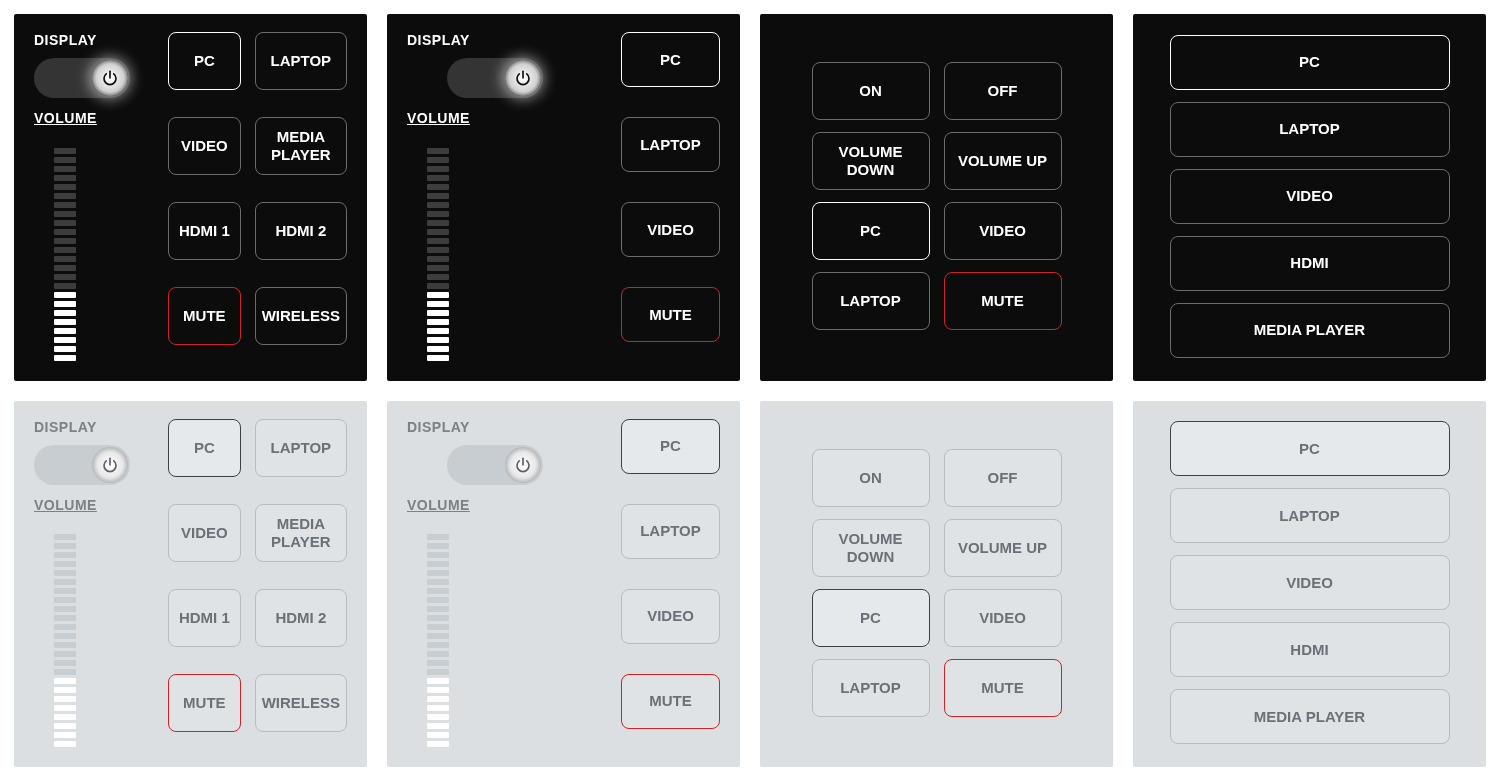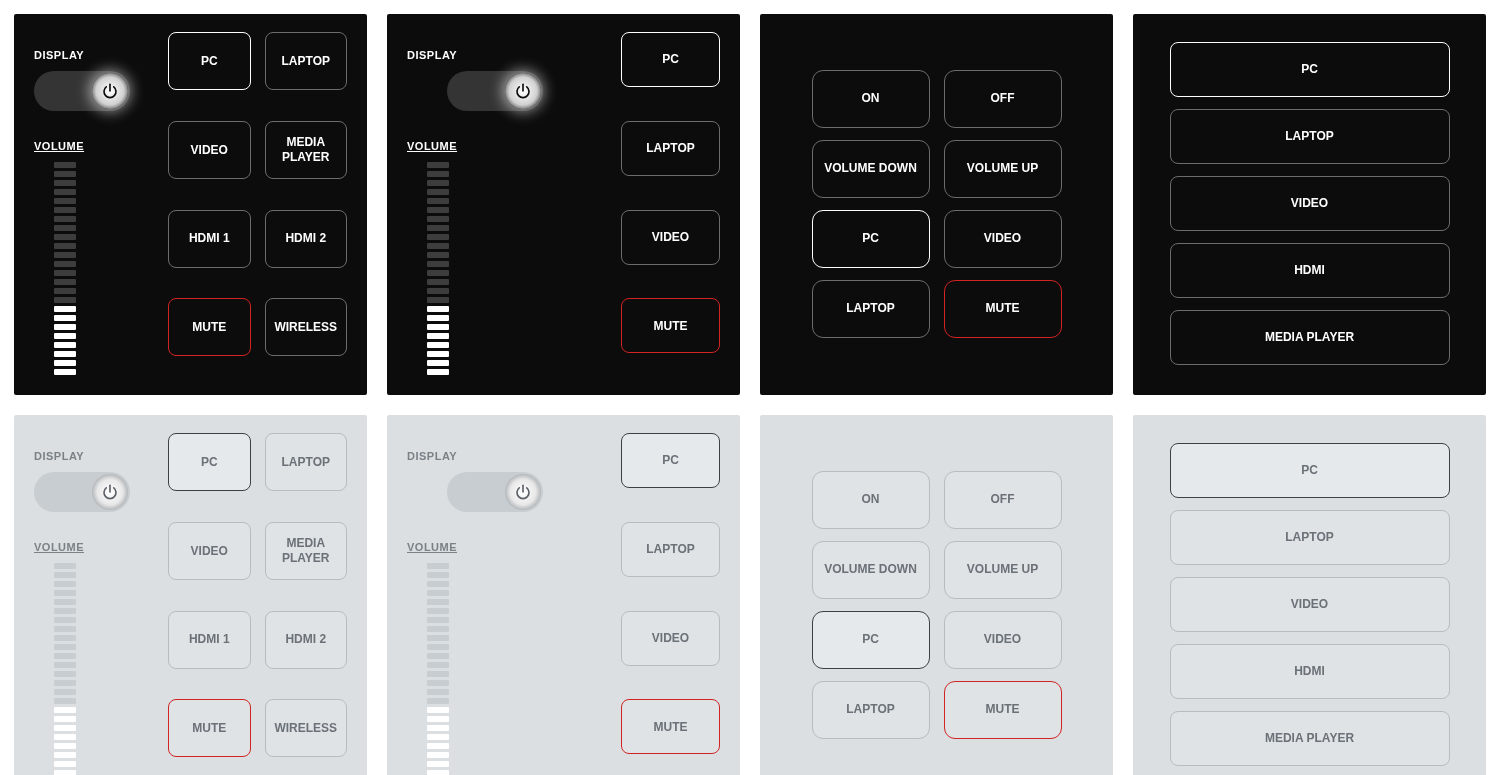--- a/index.html
+++ b/index.html
@@ -22,24 +22,23 @@
   .panel {
     position: relative;
     border-radius: 2px;
     padding: 18px 20px 20px 20px;
   }
   .dark { background: #0c0c0c; color: #fff; }
   .light { background: #dbdfe1; color: #6b7178; }
 
   
   .sect-label {
-    font-size: 11px;
+    font-size: 14px;
     font-weight: 700;
     letter-spacing: 0.5px;
-    margin-top: 17px;
   }
   .dark .sect-label { color: #fff; }
   .light .sect-label { color: #7a8187; }
 
   
   .typeA {
     display: grid;
     grid-template-columns: 120px 1fr;
     grid-template-rows: auto auto 1fr;
     column-gap: 14px;
@@ -72,29 +71,29 @@
   
   .btns { display:grid; gap: 12px 14px; }
   .cols2 { grid-template-columns: 1fr 1fr; }
   .cols1 { grid-template-columns: 1fr; }
 
   .btn {
     height: 58px;
     border-radius: 8px;
     display:flex; align-items:center; justify-content:center;
     text-align:center;
-    font-size: 12px;
+    font-size: 15px;
     font-weight: 700;
     line-height: 1.2;
     padding: 0 6px;
     cursor: pointer;
     user-select: none;
   }
   .typeD .btn, .typeB .btn { height: 55px; }
-  .typeC .btn { height: 58px; border-radius: 11px; }
+  .typeC .btn { height: 58px; }
 
   .dark .btn {
     background: #0c0c0c;
     border: 1px solid #6c6c6c;
     color: #fff;
   }
   .light .btn {
     background: #dfe3e5;
     border: 1px solid #b6bcc1;
     color: #6b7178;

